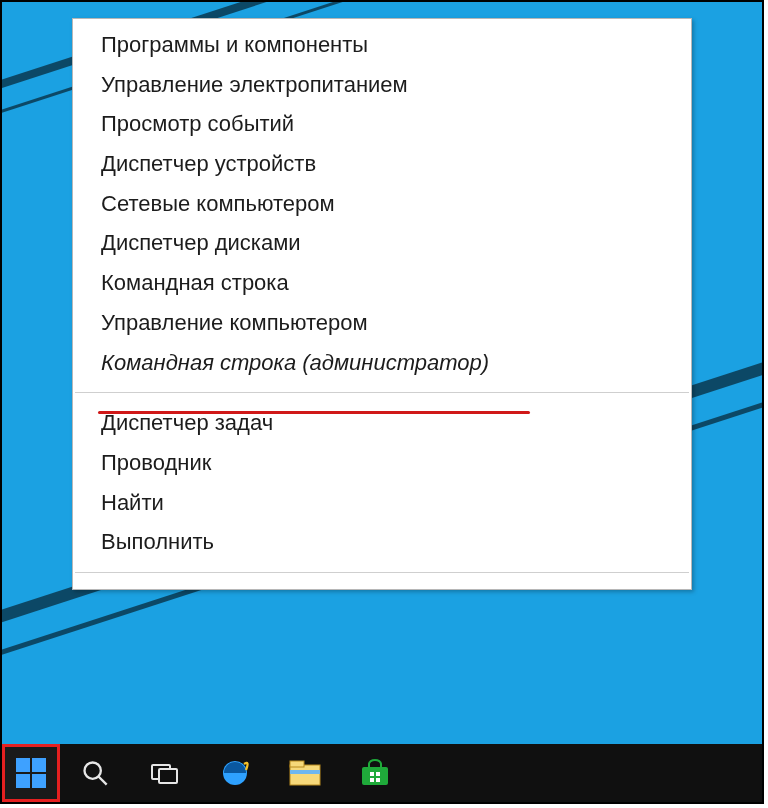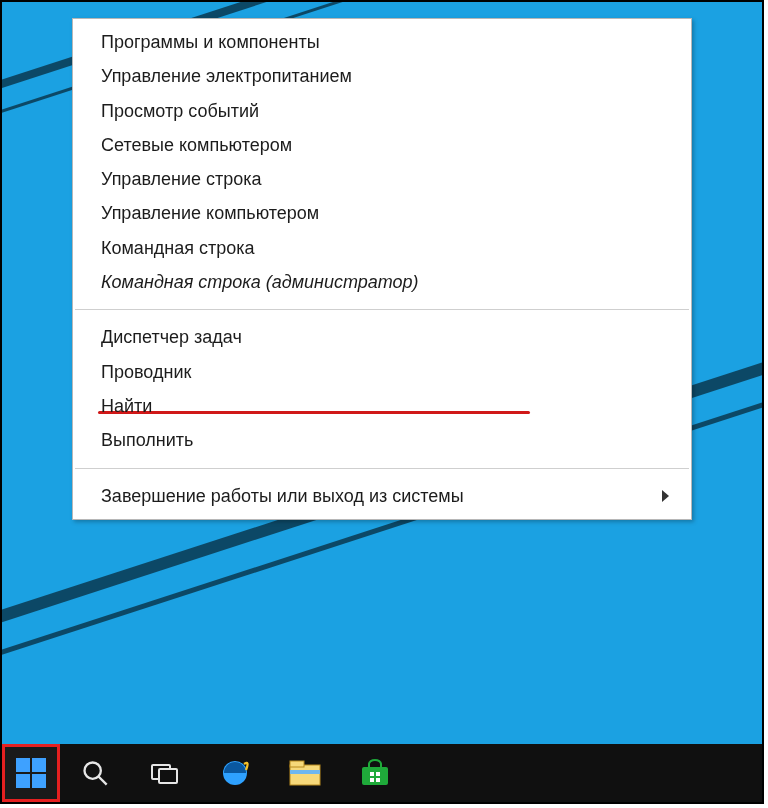--- a/index.html
+++ b/index.html
@@ -13,56 +13,56 @@
   
   .taskbar{position:absolute;left:0;right:0;bottom:0;height:58px;background:#101010;display:flex;align-items:center;}
   .start-wrap{width:58px;height:58px;display:flex;align-items:center;justify-content:center;border:3px solid #e52020;box-sizing:border-box;background:#1a1a1a;}
   .start-logo{display:grid;grid-template-columns:14px 14px;grid-template-rows:14px 14px;gap:2px;}
   .start-logo span{background:#3ea1ff;}
   .tb-item{width:70px;height:58px;display:flex;align-items:center;justify-content:center;}
   .tb-item svg{display:block;}
   
   .menu{position:absolute;left:70px;top:16px;width:618px;background:#fff;border:1px solid #b7b7b7;box-shadow:2px 2px 4px rgba(0,0,0,.25);}
   .menu ul{list-style:none;margin:0;padding:6px 0;}
-  .menu li{padding:5px 28px 5px 28px;font-size:18px;color:#1c1c1c;line-height:1.35;white-space:nowrap;position:relative;}
+  .menu li{padding:5px 28px 5px 28px;font-size:22px;color:#1c1c1c;line-height:1.35;white-space:nowrap;position:relative;}
   .menu li.has-sub::after{content:"";position:absolute;right:22px;top:50%;margin-top:-6px;border-left:7px solid #333;border-top:6px solid transparent;border-bottom:6px solid transparent;}
   .menu .sep{height:0;border-top:1px solid #cfcfcf;margin:4px 2px;}
   .underline{position:absolute;height:3px;background:#d01818;border-radius:2px;}
 </style>
 </head>
 <body>
 
 <div class="frame">
   <div class="ray r1"></div>
   <div class="ray r2"></div>
   <div class="ray r3"></div>
   <div class="ray r4"></div>
 
   <div class="menu">
     <ul>
       <li>Программы и компоненты</li>
       <li>Управление электропитанием</li>
       <li>Просмотр событий</li>
+      <li>Диспетчер устройств</li>
       <li>Сетевые компьютером</li>
-      <li>Управление строка</li>
+      <li>Диспетчер дисками</li>
+      <li>Командная строка</li>
       <li>Управление компьютером</li>
-      <li>Командная строка</li>
       <li style="position:relative;font-style:italic;">Командная строка (администратор)</li>
     </ul>
     <div class="underline" style="left:25px;top:392px;width:432px;"></div>
     <div class="sep"></div>
     <ul>
       <li>Диспетчер задач</li>
       <li>Проводник</li>
       <li>Найти</li>
       <li>Выполнить</li>
     </ul>
     <div class="sep"></div>
     <ul>
-      <li class="has-sub">Завершение работы или выход из системы</li>
     </ul>
   </div>
 
   <div class="taskbar">
     <div class="start-wrap">
       <span class="start-logo">
         <span></span>
           <span></span>
           <span></span>
           <span></span>

